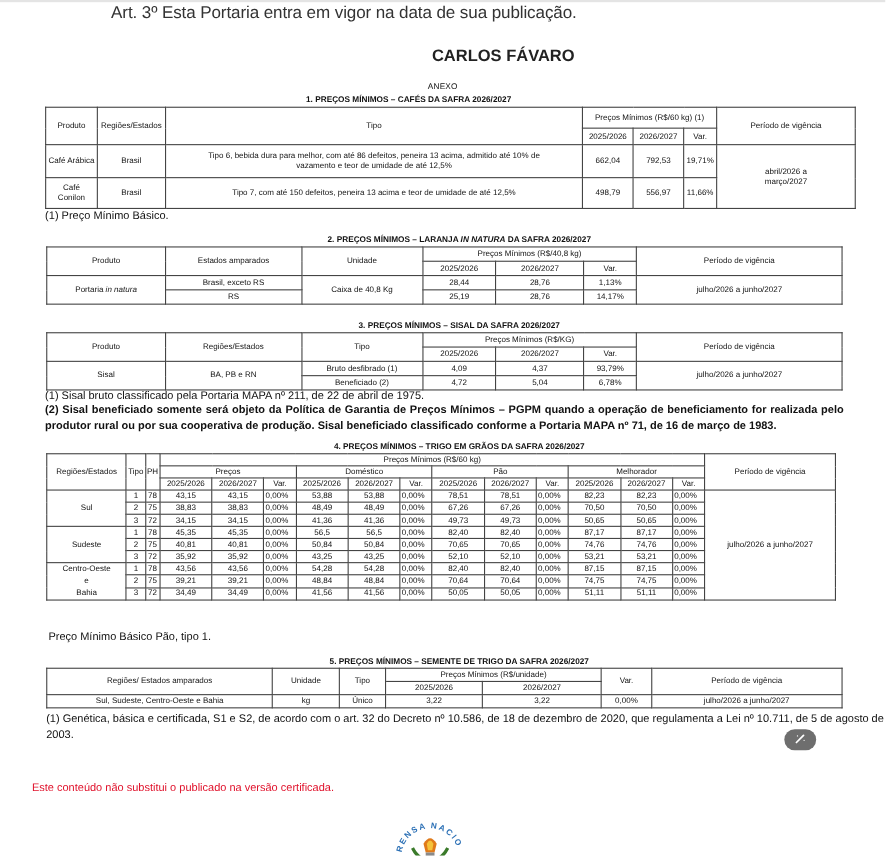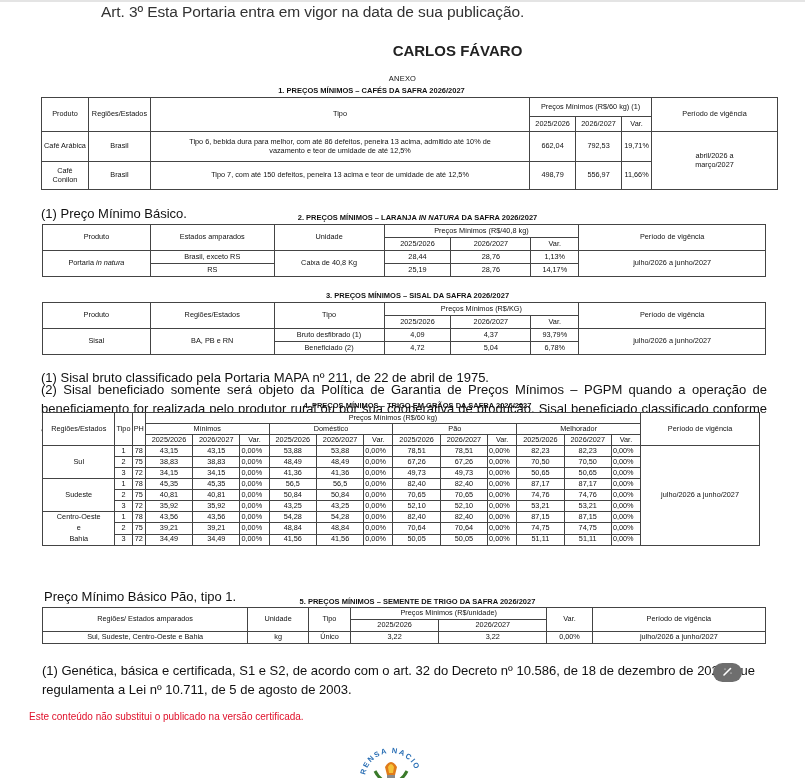--- a/index.html
+++ b/index.html
@@ -8,22 +8,22 @@
   .topline { position: absolute; left: 0; top: 0; width: 805px; height: 2px; background: #e4e4e4; }
   .art { position: absolute; left: 101px; top: 3px; font-size: 15.5px; color: #333; letter-spacing: -0.1px; }
   .signer { position: absolute; left: 0; width: 915px; top: 42px; text-align: center; font-weight: bold; font-size: 15px; color: #222; }
   .anexo-block { position: absolute; left: 0; width: 805px; text-align: center; font-size: 7.5px; color: #111; }
   .annex-label { top: 74px; letter-spacing: 0.2px; }
   .sec-title { position: absolute; font-weight: bold; font-size: 7.5px; color: #111; text-align: center; white-space: nowrap; }
   table.t { position: absolute; border-collapse: collapse; font-size: 7.3px; color: #111; background: #fff; }
   table.t td, table.t th { border: 1px solid #444; text-align: center; vertical-align: middle; font-weight: normal; padding: 0 2px; line-height: 1.15; white-space: nowrap; }
   table.t td.wrap { white-space: normal; }
   table.t.outer { border: 1.5px solid #333; }
-  .note { position: absolute; font-size: 13px; color: #111; line-height: 1.45; margin-top: 15px; }
-  .justify { text-align: justify; }
+  .note { position: absolute; font-size: 10px; color: #111; line-height: 1.45; }
+  .justify { text-align: justify; font-weight: bold; }
   .red-note { position: absolute; left: 29px; top: 711px; font-size: 10px; color: #e0102a; }
   .fab { position: absolute; left: 713px; top: 663px; width: 29px; height: 19px; border-radius: 10px; background: #6e6e6e; display: flex; align-items: center; justify-content: center; color: #fff; font-size: 10px; cursor: pointer; }
   .logo { position: absolute; left: 355px; top: 745px; width: 72px; height: 33px; overflow: hidden; }
   em { }
 </style>
 </head>
 <body>
 
 <div class="topline"></div>
 <div class="art">Art. 3º Esta Portaria entra em vigor na data de sua publicação.</div>
@@ -183,21 +183,21 @@
   </colgroup>
   <thead>
     <tr style="height:11px">
       <td rowspan="3">Regiões/Estados</td>
       <td rowspan="3" style="padding:0 1px">Tipo</td>
       <td rowspan="3" style="padding:0 1px">PH</td>
       <td colspan="12">Preços Mínimos (R$/60 kg)</td>
       <td rowspan="3">Período de vigência</td>
     </tr>
     <tr style="height:11px">
-      <td colspan="3">Mínimos</td>
+      <td colspan="3">Preços</td>
       <td colspan="3">Doméstico</td>
       <td colspan="3">Pão</td>
       <td colspan="3">Melhorador</td>
     </tr>
     <tr style="height:11px" id="wheat-year-row">
         <td>2025/2026</td>
         <td>2026/2027</td>
         <td>Var.</td>
         <td>2025/2026</td>
         <td>2026/2027</td>

